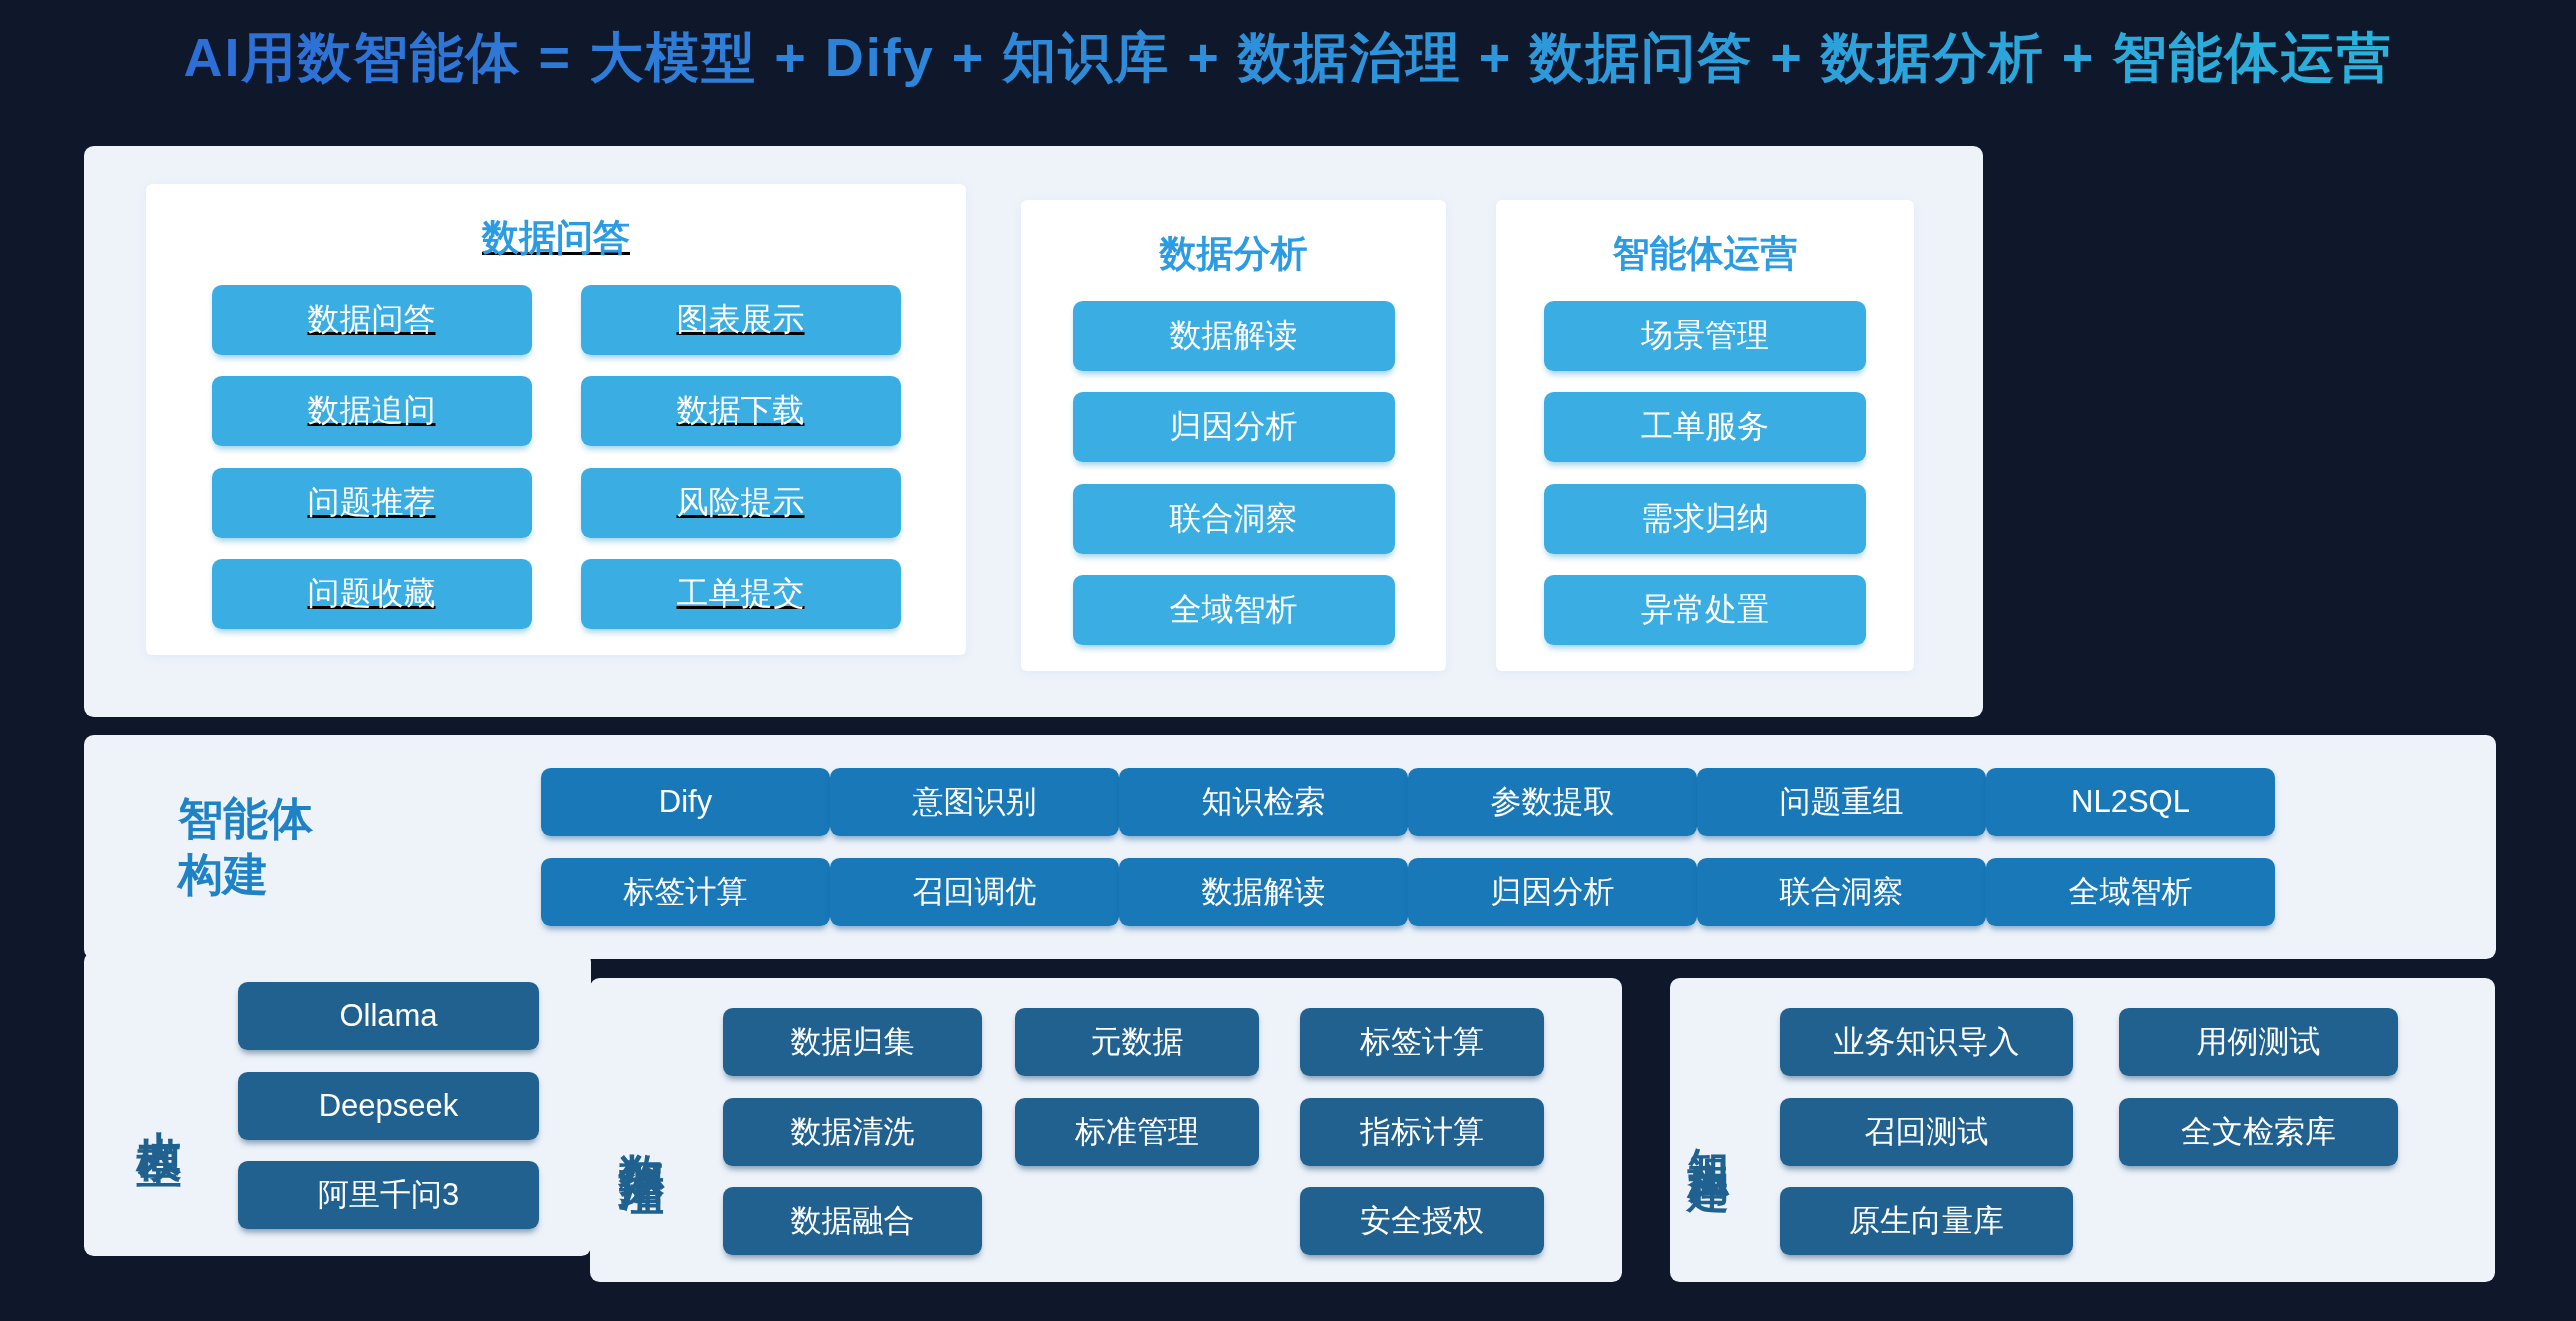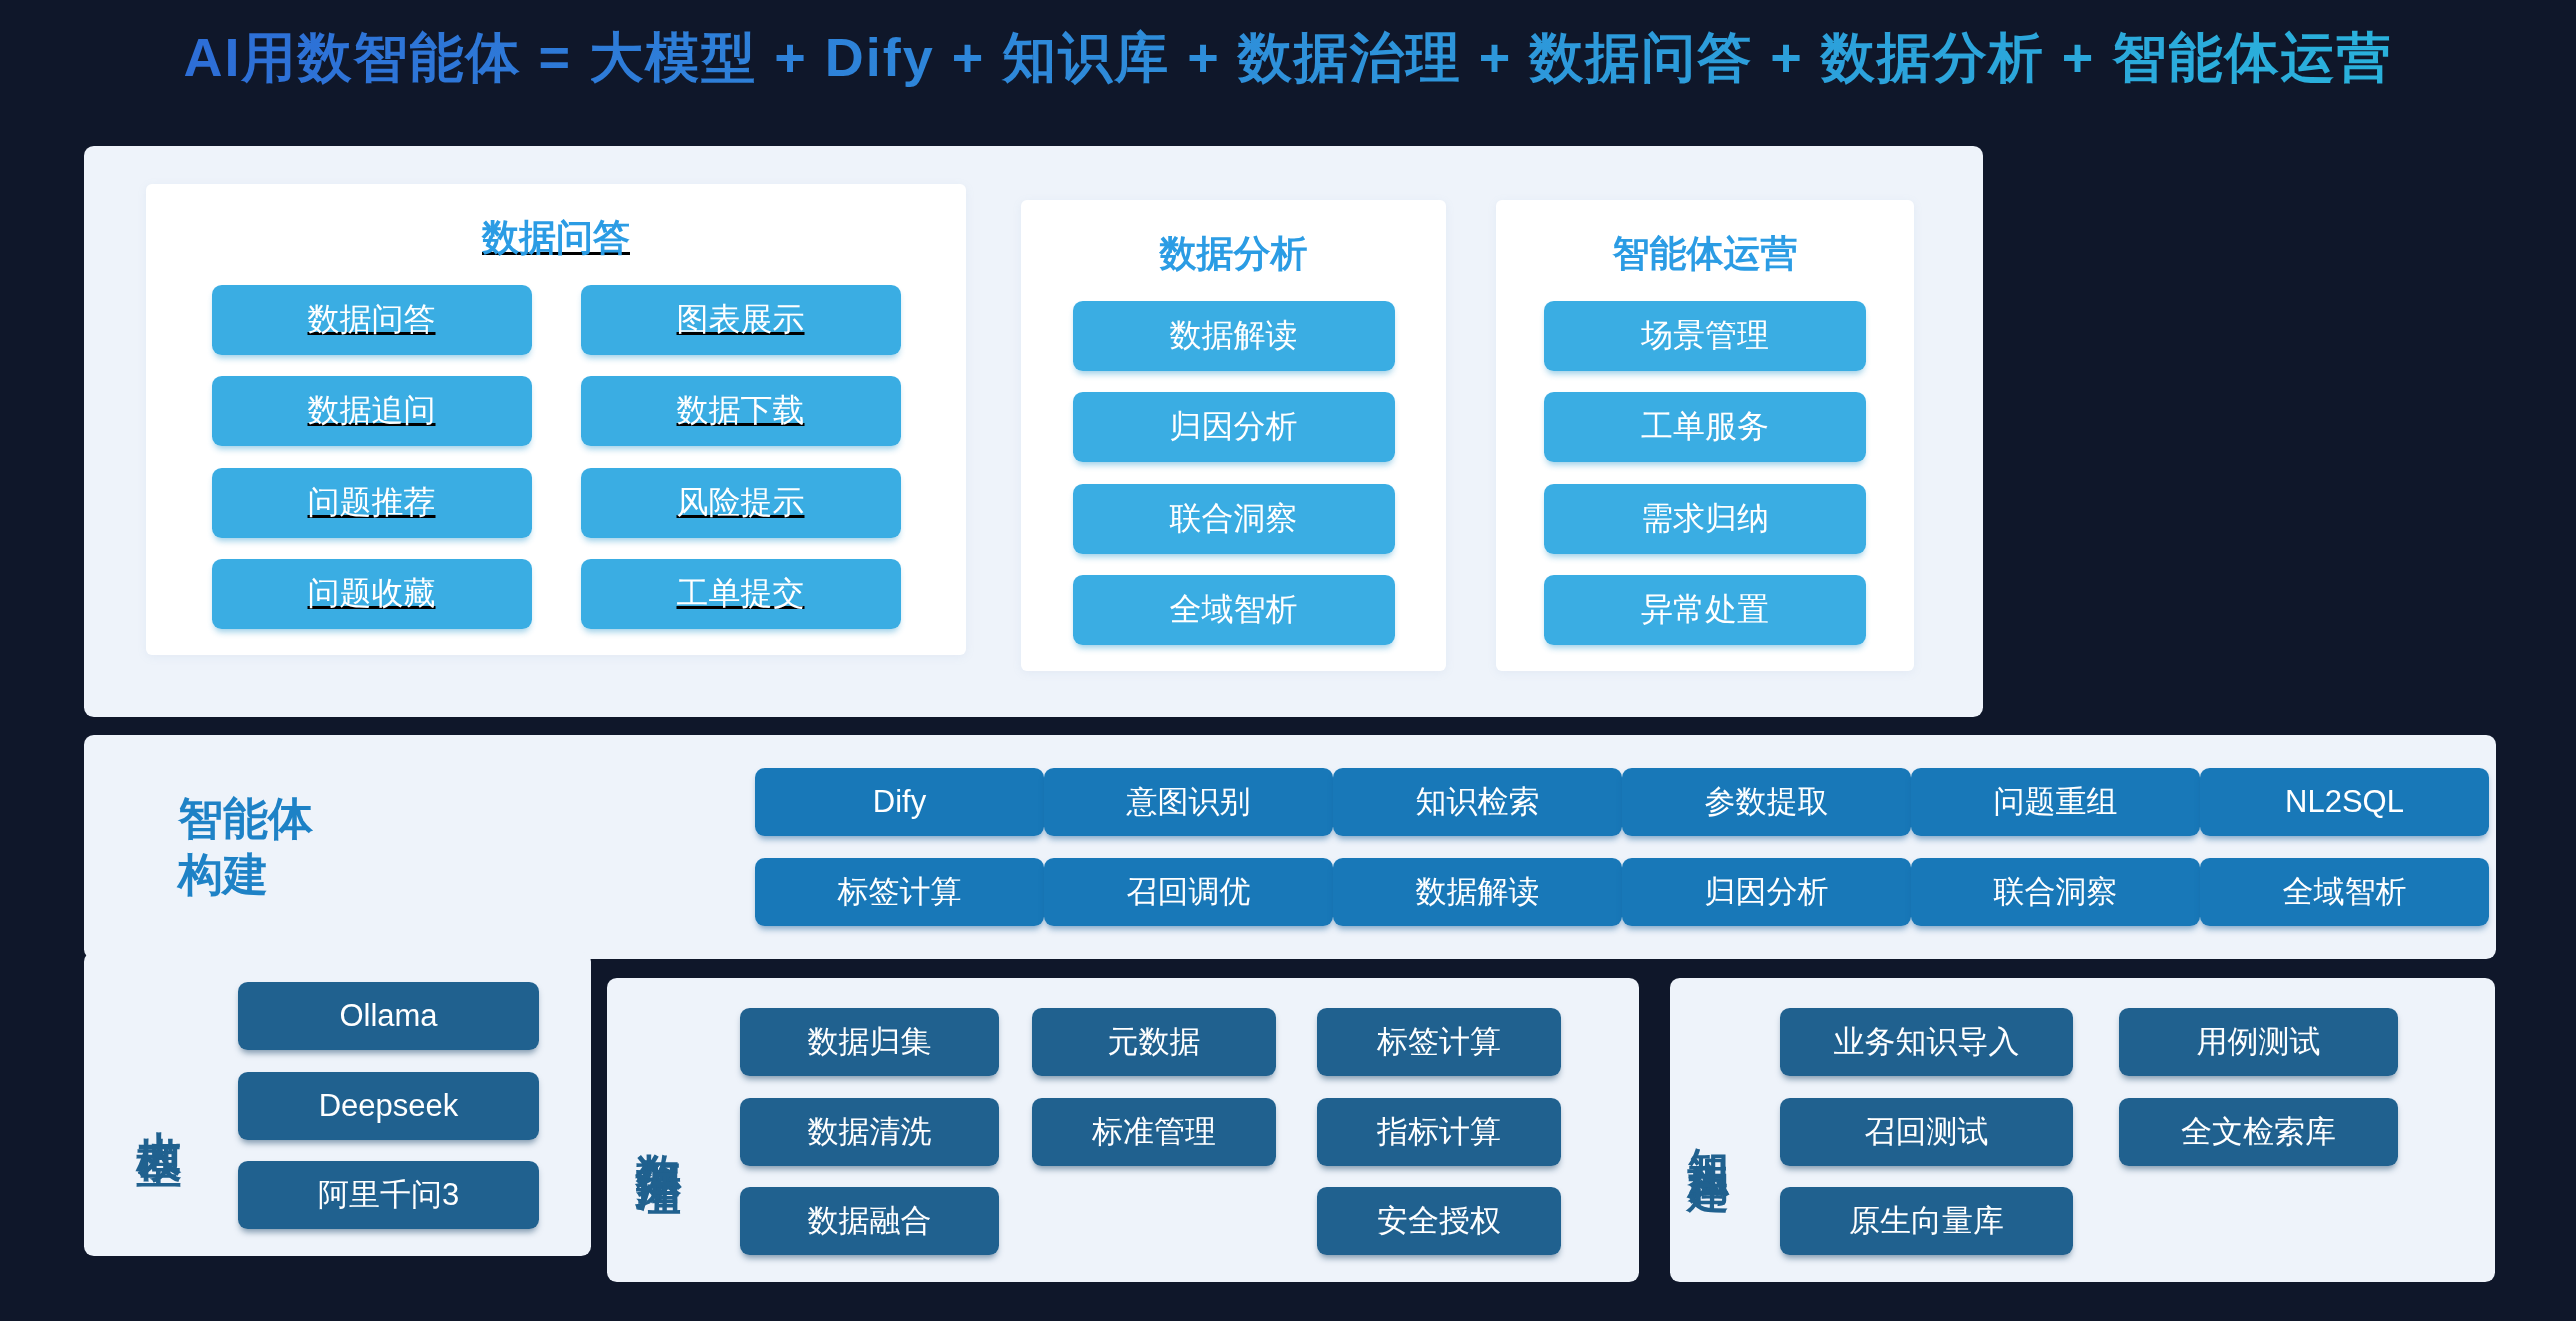--- a/index.html
+++ b/index.html
@@ -11,21 +11,21 @@
     position:absolute;top:21.5px;left:0;width:100%;text-align:center;
     font-size:54px;font-weight:700;letter-spacing:2px;
     background:linear-gradient(90deg,#2d68d6 0%,#2e8fda 48%,#29b7dc 100%);
     -webkit-background-clip:text;background-clip:text;color:transparent;
   }
   .panel{position:absolute;background:#eef3fa;border-radius:9.8px;}
   .panel-a{left:84px;top:146px;width:1899px;height:571px;}
   .panel-b{left:2012px;top:146px;width:484px;height:571px;}
   .band-mid{left:84px;top:735px;width:2412px;height:224px;}
   .band-bl{left:84px;top:952px;width:507px;height:304px;}
-  .band-bm{left:607px;top:978px;width:1032px;height:304px;}
+  .band-bm{left:590px;top:978px;width:1032px;height:304px;}
   .band-br{left:1670px;top:978px;width:825px;height:304px;}
 
   .card{position:absolute;background:#ffffff;border-radius:5.9px;box-shadow:0 2px 9.8px rgba(130,160,200,0.10);}
   .card1{left:62px;top:38px;width:820px;height:471px;text-decoration:underline;}
   .card2{left:937px;top:54px;width:425px;height:471px;}
   .card3{left:1412px;top:54px;width:418px;height:471px;}
   .cardb{left:37px;top:41px;width:388px;height:485px;}
 
   .card-title{margin-top:29px;text-align:center;font-size:37px;font-weight:700;color:#2b9ce4;}
   .cardb .card-title{color:#478fe2;}
@@ -39,21 +39,21 @@
     box-shadow:0 4.9px 5.9px -2px rgba(18,90,150,0.5);}
   .chip-dark{background:#20618f;height:68px;border-radius:9.8px;font-size:31px;
     box-shadow:0 4.9px 5.9px -2px rgba(15,60,95,0.5);}
 
   .grid2{margin-top:21.5px;display:grid;grid-template-columns:320px 320px;column-gap:49px;row-gap:21.5px;justify-content:center;}
   .grid1{margin-top:21.5px;display:grid;grid-template-columns:322px;row-gap:21.5px;justify-content:center;}
   .gridb{margin-top:19.5px;display:grid;grid-template-columns:322px;row-gap:25px;justify-content:center;}
 
   .mid-label{position:absolute;left:94px;top:50%;transform:translateY(-50%);width:146px;
     font-size:45px;font-weight:700;color:#1e82c6;line-height:1.25;}
-  .mid-cols{position:absolute;left:243px;top:33px;width:2162px;display:flex;justify-content:flex-end;}
+  .mid-cols{position:absolute;left:243px;top:33px;width:2162px;display:flex;justify-content:center;}
   .mid-col{display:flex;flex-direction:column;gap:21.5px;width:289px;}
   .mid-col .chip{width:289px;}
 
   .vlabel{position:absolute;top:50%;transform:translateY(-50%);
     writing-mode:vertical-lr;text-orientation:upright;
     font-weight:700;color:#20618f;letter-spacing:5.9px;}
   .vl-3{left:45px;font-size:45px;}
   .vl-4{left:21.5px;font-size:45px;}
   .vl-5{left:11.7px;font-size:41px;}
 

